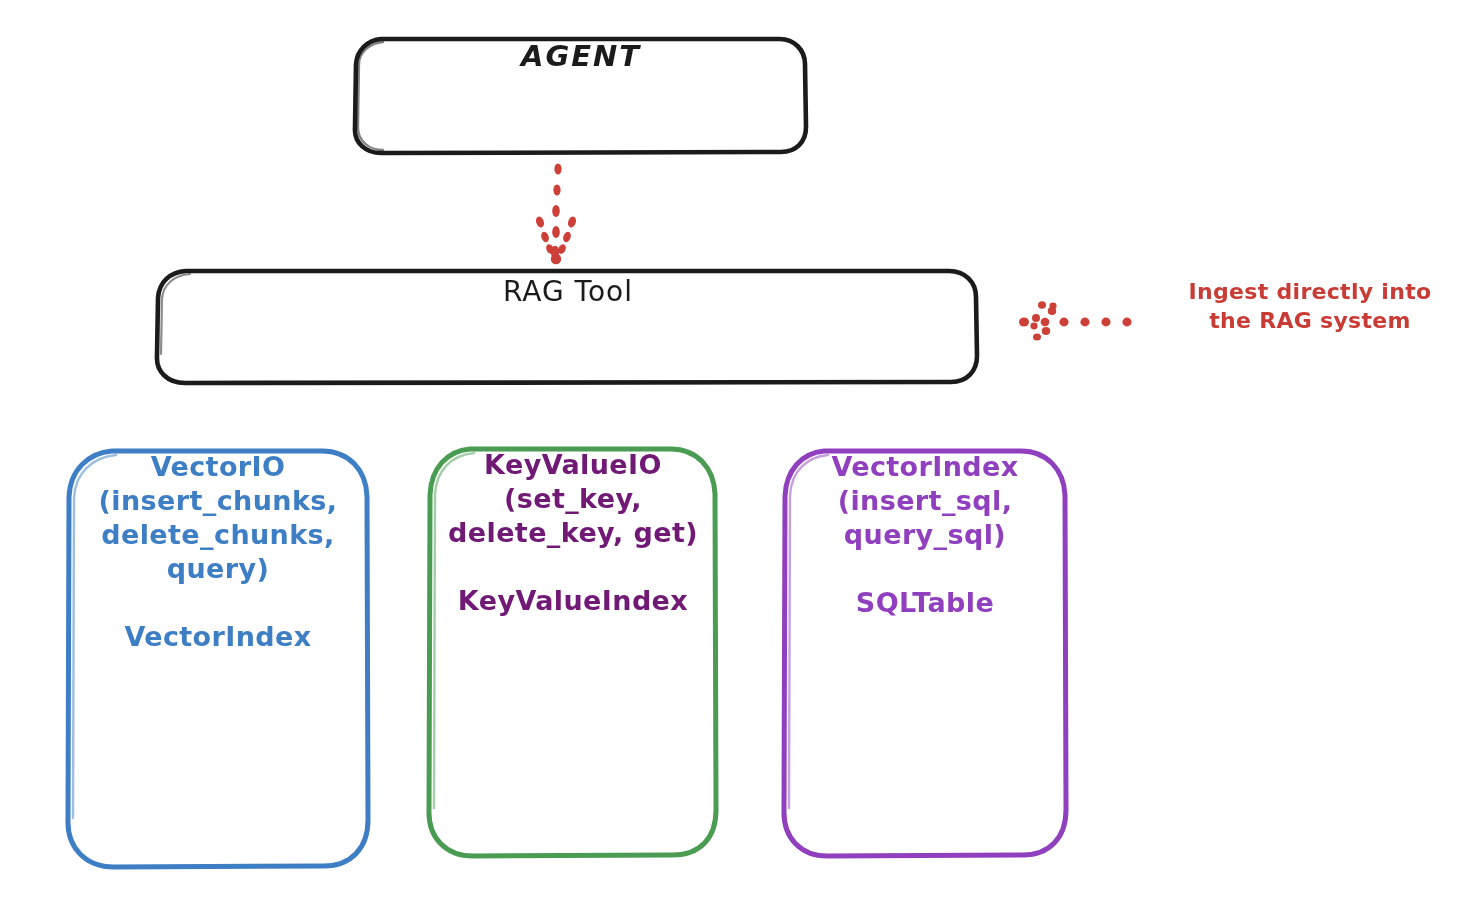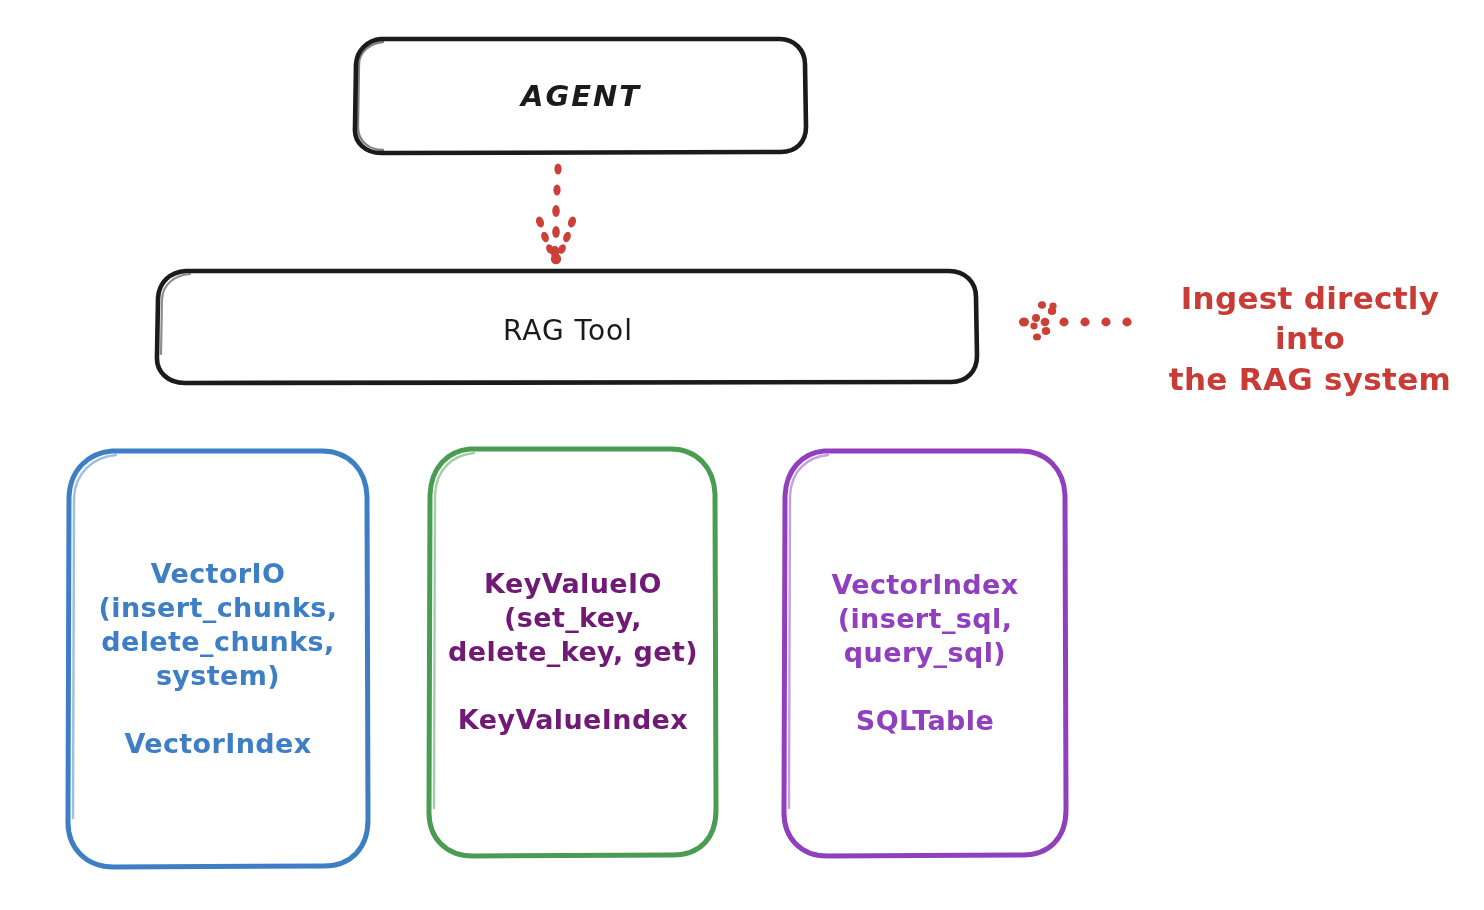--- a/index.html
+++ b/index.html
@@ -18,21 +18,21 @@
   #canvas {
     position: absolute;
     left: 0; top: 0;
     width: 1484px;
     height: 910px;
   }
   .node {
     position: absolute;
     box-sizing: border-box;
     display: flex;
-    align-items: center;
+    align-items: flex-start;
     justify-content: center;
     text-align: center;
     background: transparent;
   }
   .node-label {
     position: relative;
     z-index: 3;
     line-height: 1.26;
     white-space: pre-line;
     letter-spacing: 0.4px;
@@ -93,21 +93,21 @@
   #ingest-annotation {
     position: absolute;
     left: 1145px;
     top: 278px;
     width: 330px;
     text-align: center;
     z-index: 4;
   }
   #ingest-annotation .ann-text {
     font-family: "DejaVu Sans", sans-serif;
-    font-size: 31px;
+    font-size: 22px;
     font-weight: 600;
     color: #C93B35;
     line-height: 1.3;
     white-space: pre-line;
     letter-spacing: 0.3px;
   }
 </style>
 </head>
 <body>
 
@@ -235,21 +235,21 @@
 </div>
 
 <div class="node" id="ragtool-node">
   <div class="node-label">RAG Tool</div>
 </div>
 
 <div class="node store-node" id="vectorio-node">
   <div class="node-label">VectorIO
 (insert_chunks,
 delete_chunks,
-system)
+query)
 
 VectorIndex</div>
 </div>
 
 <div class="node store-node" id="keyvalueio-node">
   <div class="node-label">KeyValueIO
 (set_key,
 delete_key, get)
 
 KeyValueIndex</div>

